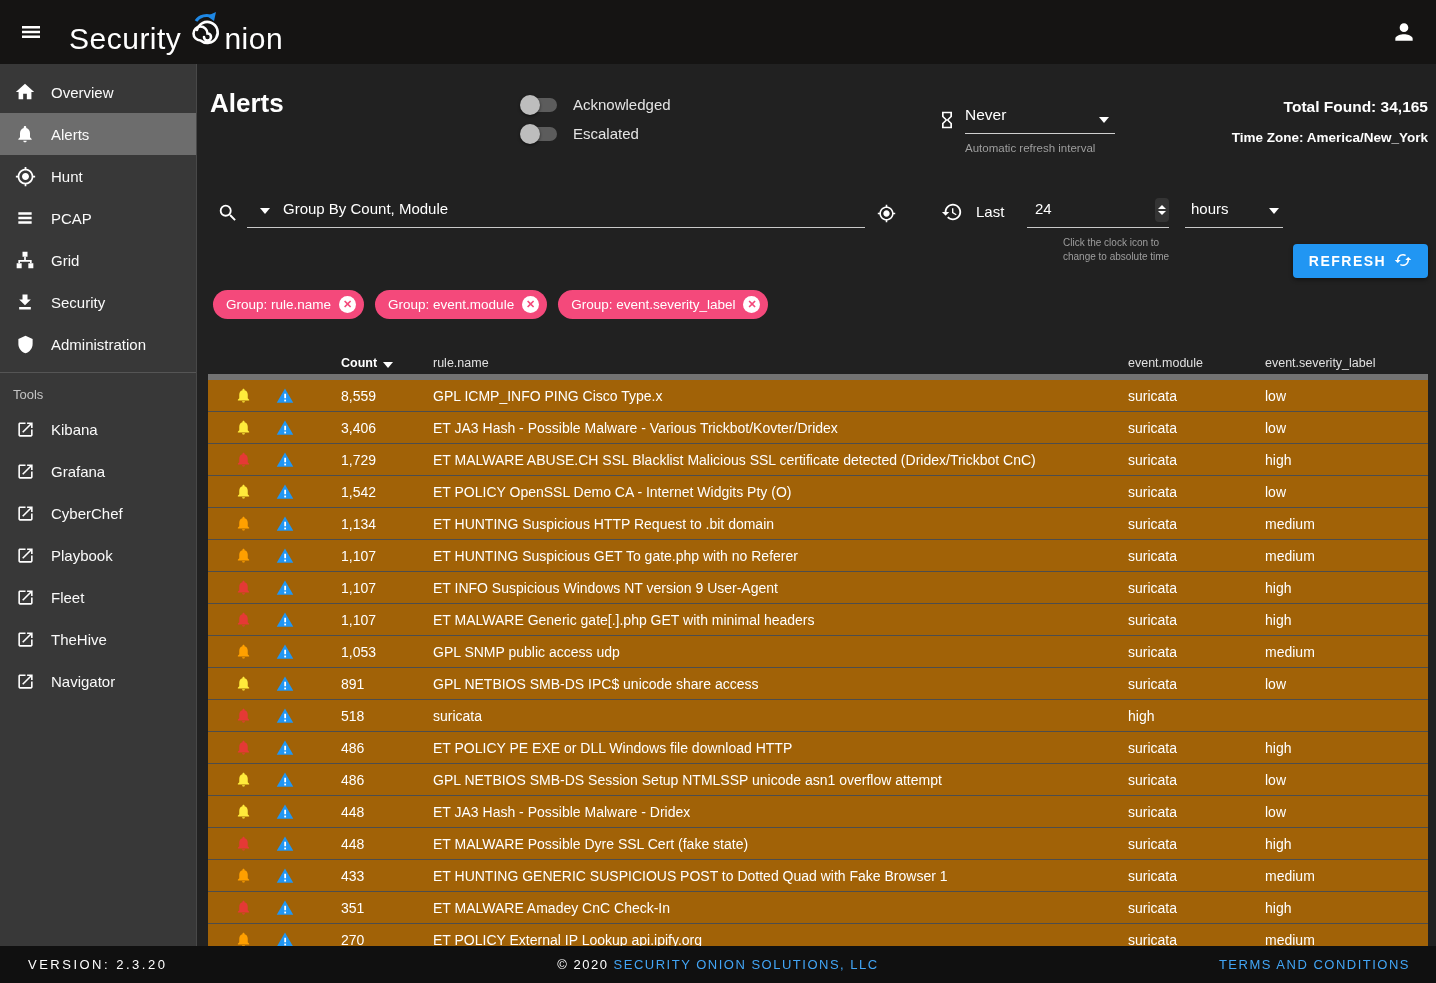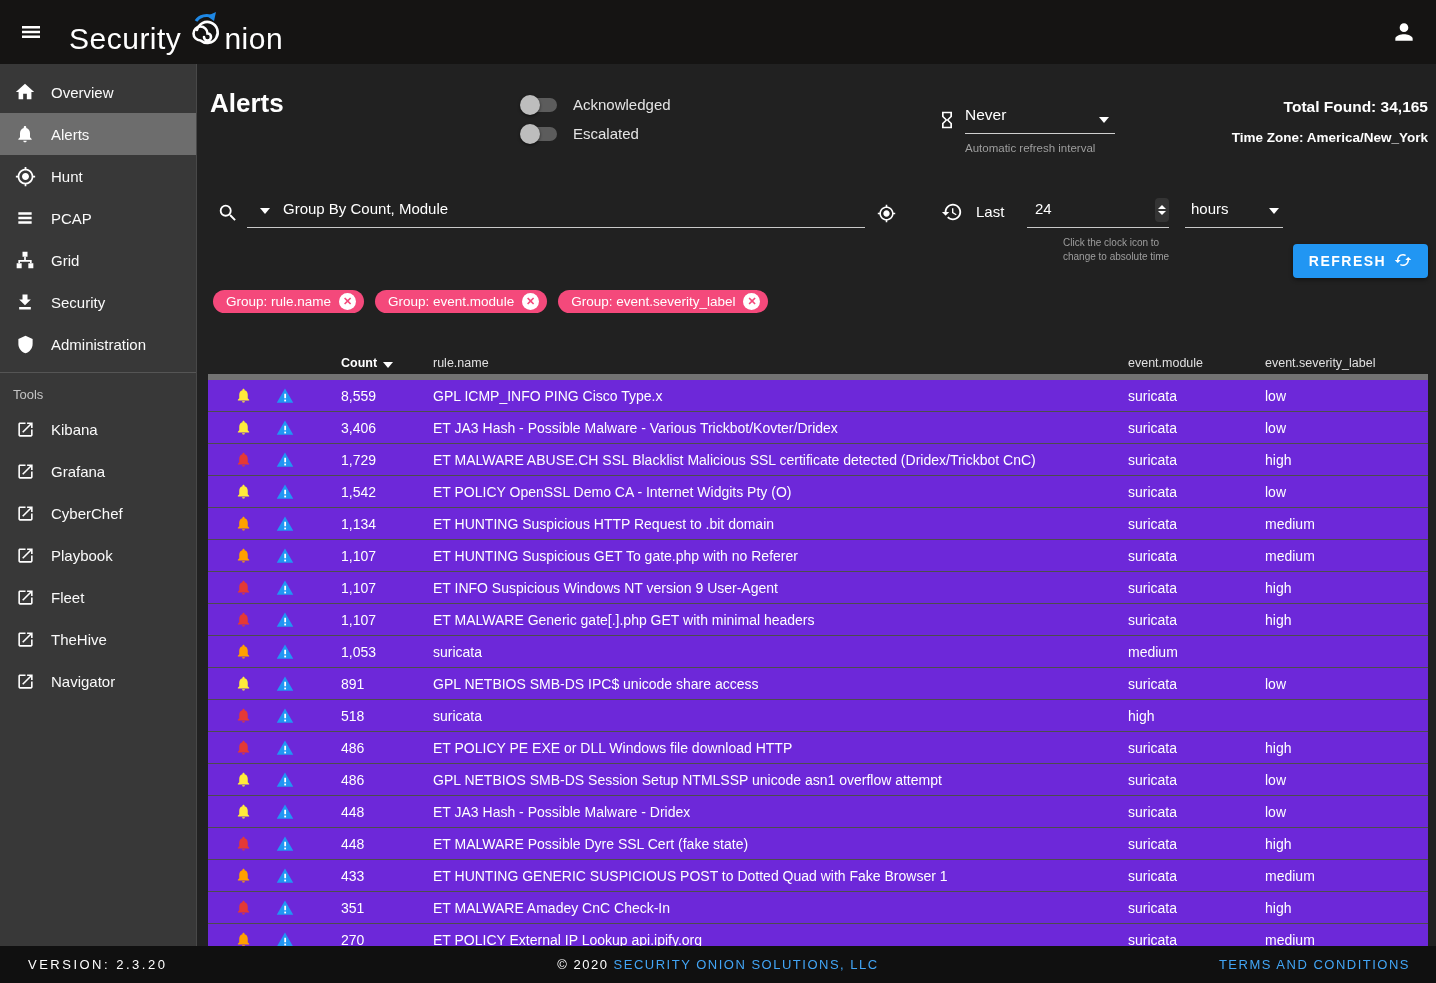--- a/index.html
+++ b/index.html
@@ -66,31 +66,31 @@
   .spinner .up { border-bottom:4px solid #fff; }
   .spinner .dn { border-top:4px solid #fff; }
   .unit-field { position:absolute; left:988px; top:131px; width:98px; height:33px; border-bottom:1px solid #c9c9c9; cursor:pointer; }
   .unit-field .value { position:absolute; left:6px; top:5px; color:#fff; font-size:15px; }
   .unit-field .caret { position:absolute; right:4px; top:13px; }
   .range-helper { position:absolute; left:866px; top:172px; color:#9e9e9e; font-size:10px; line-height:14px; }
   .refresh-btn { position:absolute; left:1096px; top:140px; width:135px; height:34px; background:var(--accent-blue); border:none; border-radius:4px; color:#fff; font-size:14px; font-weight:bold; letter-spacing:1.5px; display:flex; align-items:center; justify-content:center; gap:8px; cursor:pointer; box-shadow:0 2px 4px rgba(0,0,0,.4); font-family:"Liberation Sans", sans-serif;margin-top:40px; }
 
   
   .chips { position:absolute; left:16px; top:226px; display:flex; gap:11px; }
-  .chip { height:23px; border-radius:15px; background:var(--chip-pink); color:#fff; font-size:13.5px; display:flex; align-items:center; padding:0 8px 0 13px; gap:8px; cursor:pointer; }
+  .chip { height:29px; border-radius:15px; background:var(--chip-pink); color:#fff; font-size:13.5px; display:flex; align-items:center; padding:0 8px 0 13px; gap:8px; cursor:pointer; }
   .chip .x { width:17px; height:17px; border-radius:50%; background:#fff; color:var(--chip-pink); font-size:11px; font-weight:bold; display:flex; align-items:center; justify-content:center; cursor:pointer; }
 
   
   .table { position:absolute; left:11px; top:288px; width:1220px; }
   .thead, .trow { display:grid; grid-template-columns:125px 92px 695px 137px 171px; align-items:center; }
   .thead { height:28px; border-bottom:6px solid #737373; }
   .th { font-size:12.5px; color:#e0e0e0; padding-left:8px; }
   .th.count { color:#fff; font-weight:bold; display:flex; align-items:center; gap:6px; }
   .sort-arrow { width:0; height:0; border-left:5px solid transparent; border-right:5px solid transparent; border-top:6px solid #fff; margin-top:3px; }
-  .trow { height:32px; background:#6d28d9; border-bottom:1px solid #4d4d4d; cursor:pointer; }
+  .trow { height:32px; background:#a16207; border-bottom:1px solid #4d4d4d; cursor:pointer; }
   .icons-cell { display:flex; align-items:center; padding-left:26px; gap:24px; }
   .td { color:#fff; font-size:14px; padding-left:8px; white-space:nowrap; overflow:hidden; }
   .bell-btn, .tri-btn { width:18px; height:18px; display:flex; align-items:center; justify-content:center; cursor:pointer; }
 </style>
 <style>.tri{fill:var(--triangle-blue)}</style></head>
 <body>
 
 <div class="stage">
 
   <div class="topbar">
@@ -524,20 +524,21 @@
       </span>
       <span class="tri-btn">
         <svg width="18" height="18" viewBox="0 0 24 24">
                   <path class="tri" d="M1 21h22L12 2 1 21z"></path>
                   <rect x="11" y="9" width="2.4" height="6" fill="#fff"></rect>
                   <rect x="11" y="16.8" width="2.4" height="2.4" fill="#fff"></rect>
                 </svg>
       </span>
     </div>
     <div class="td c-count">1,053</div>
+    <div class="td c-rule">GPL SNMP public access udp</div>
     <div class="td c-module">suricata</div>
     <div class="td c-sev">medium</div>
   </div>
 
   <div class="trow">
     <div class="icons-cell">
       <span class="bell-btn">
         <svg width="17" height="17" viewBox="0 0 24 24">
                   <path d="M12 22c1.1 0 2-.9 2-2h-4c0 1.1.9 2 2 2zm6-6v-5c0-3.07-1.63-5.64-4.5-6.32V4c0-.83-.67-1.5-1.5-1.5s-1.5.67-1.5 1.5v.68C7.64 5.36 6 7.92 6 11v5l-2 2v1h16v-1l-2-2z" style="fill: rgb(255, 235, 59);"></path>
                 </svg>

